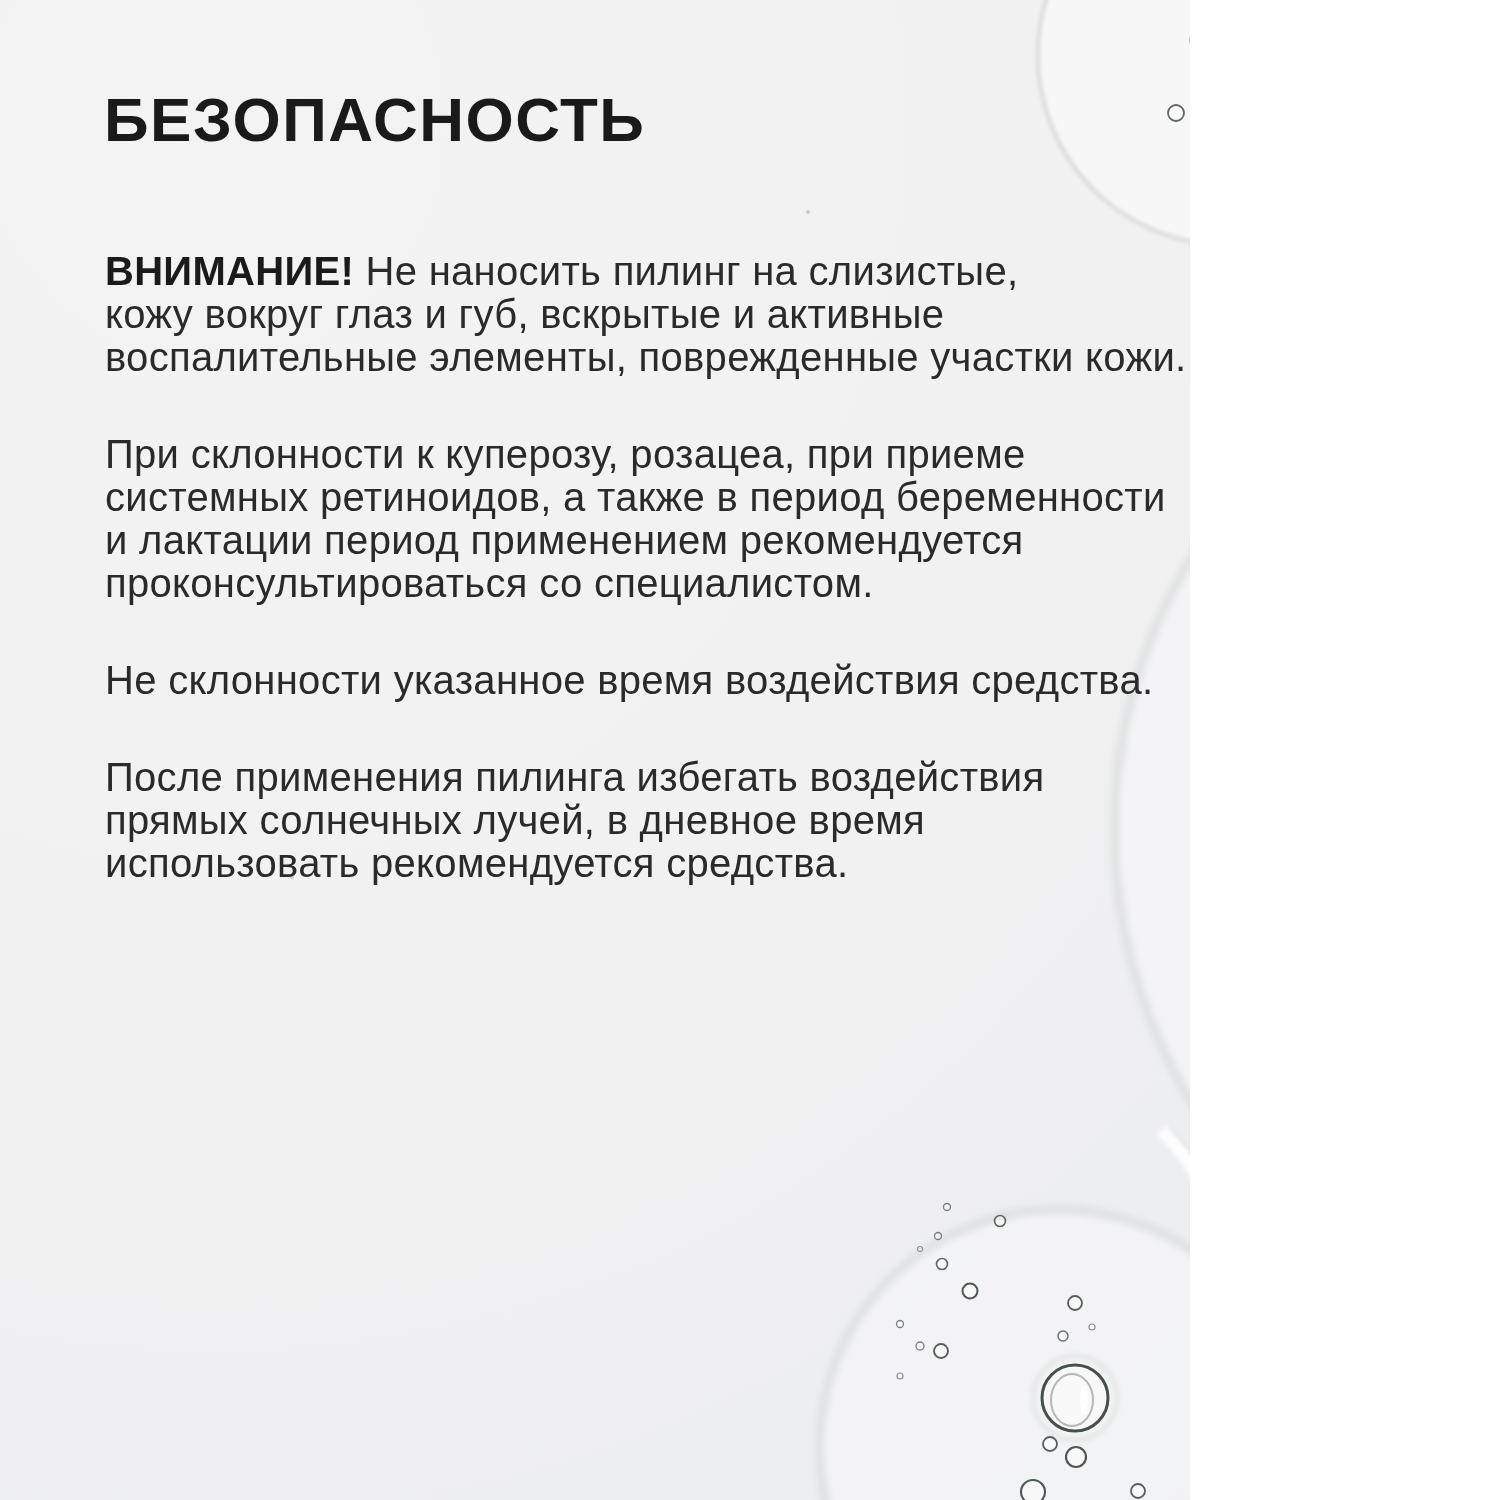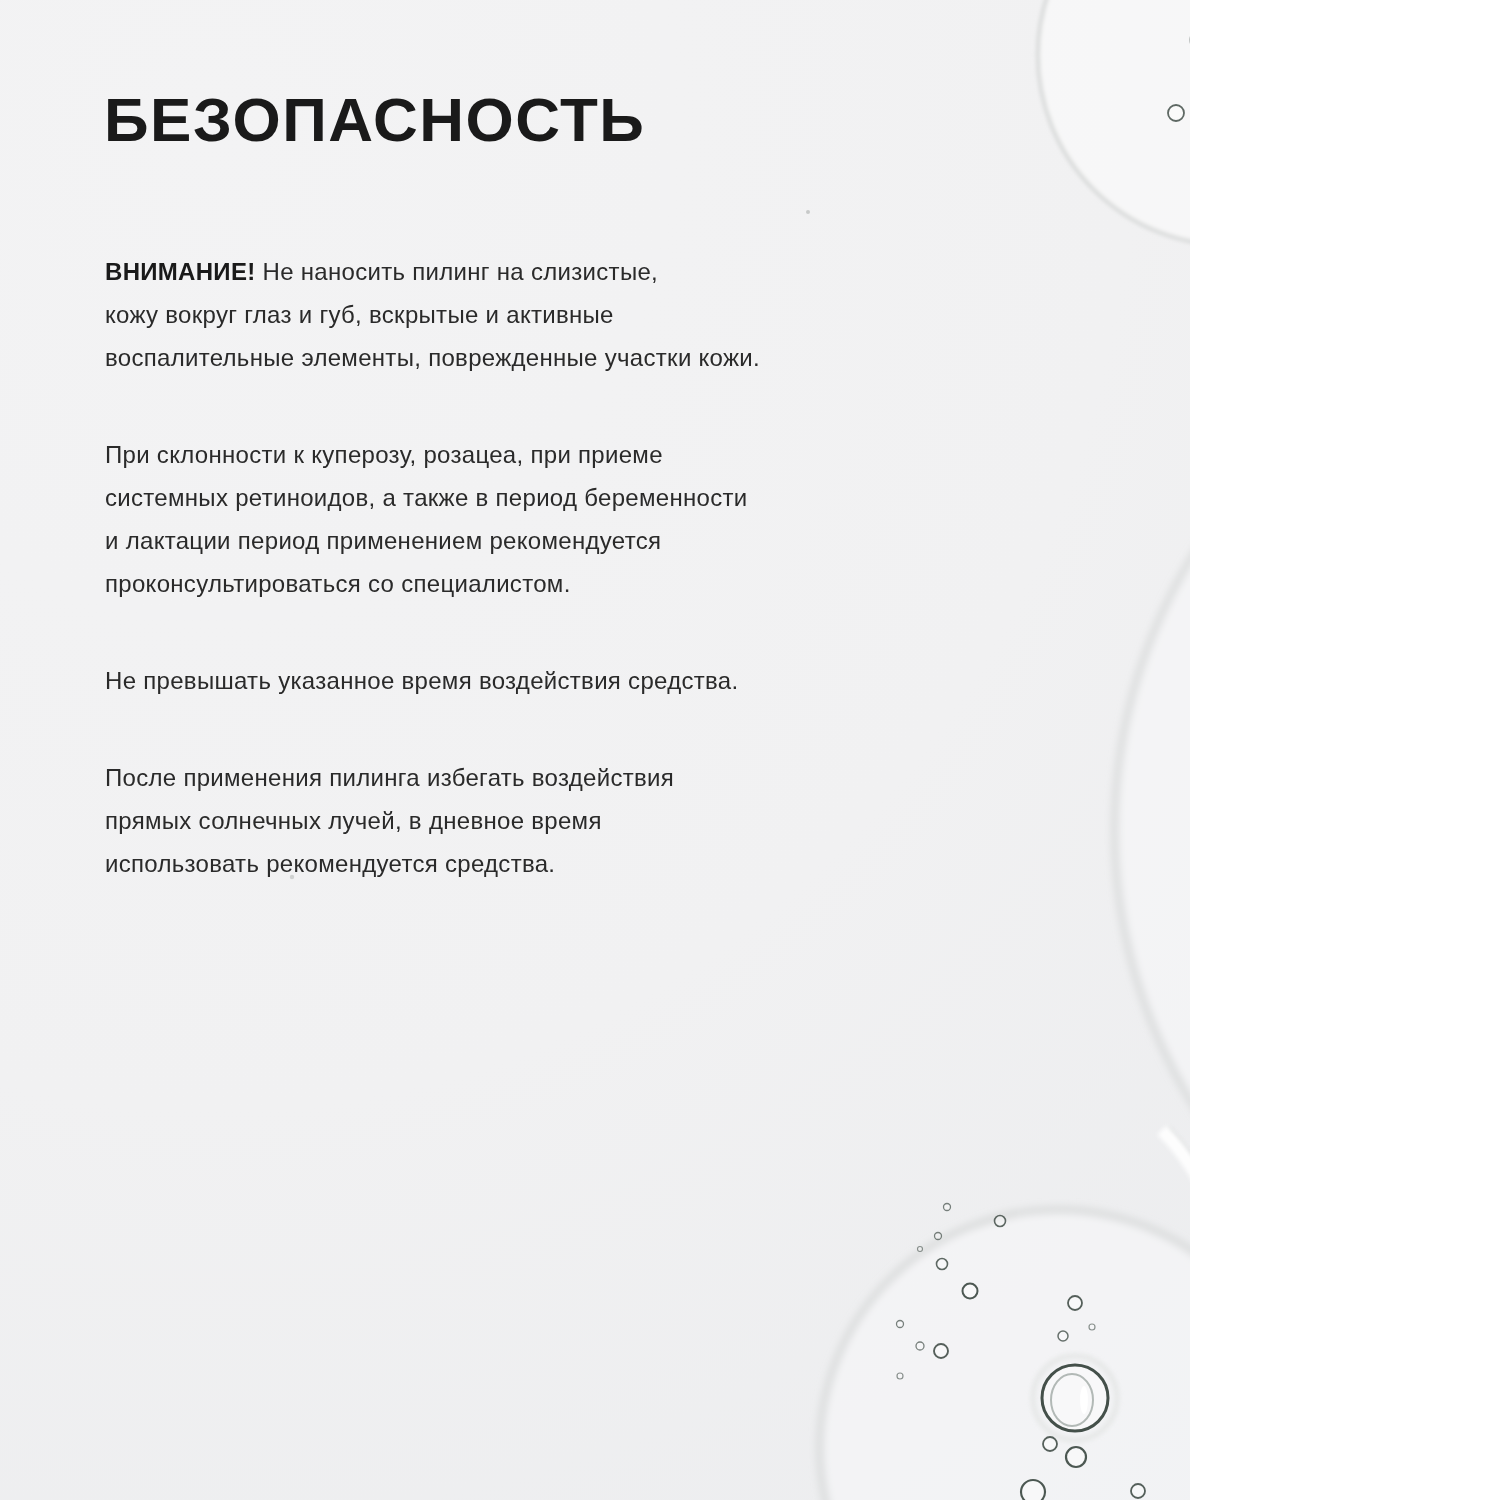--- a/index.html
+++ b/index.html
@@ -36,21 +36,21 @@
   }
   .text-block {
     position: absolute;
     left: 105px;
     top: 250px;
     width: 1120px;
     color: var(--c-text, #2a2a2a);
   }
   .para {
     margin: 0 0 54px 0;
-    font-size: 24px;
+    font-size: 40px;
     line-height: 43px;
     letter-spacing: 0.3px;
     white-space: pre-line;
   }
   .para strong {
     font-weight: bold;
     color: var(--c-title, #161616);
   }
   
   .drop {
@@ -162,20 +162,20 @@
 кожу вокруг глаз и губ, вскрытые и активные
 воспалительные элементы, поврежденные участки кожи.</span></p>
 
 
     <p class="para"><span>При склонности к куперозу, розацеа, при приеме
 системных ретиноидов, а также в период беременности
 и лактации период применением рекомендуется
 проконсультироваться со специалистом.</span></p>
 
 
-    <p class="para"><span>Не превышать указанное время воздействия средства.</span></p>
+    <p class="para"><span>Не склонности указанное время воздействия средства.</span></p>
 
     <p class="para"><span>После применения пилинга избегать воздействия
 прямых солнечных лучей, в дневное время
 использовать рекомендуется средства.</span></p>
   </div>
 
 </div>
 
 </body></html>

